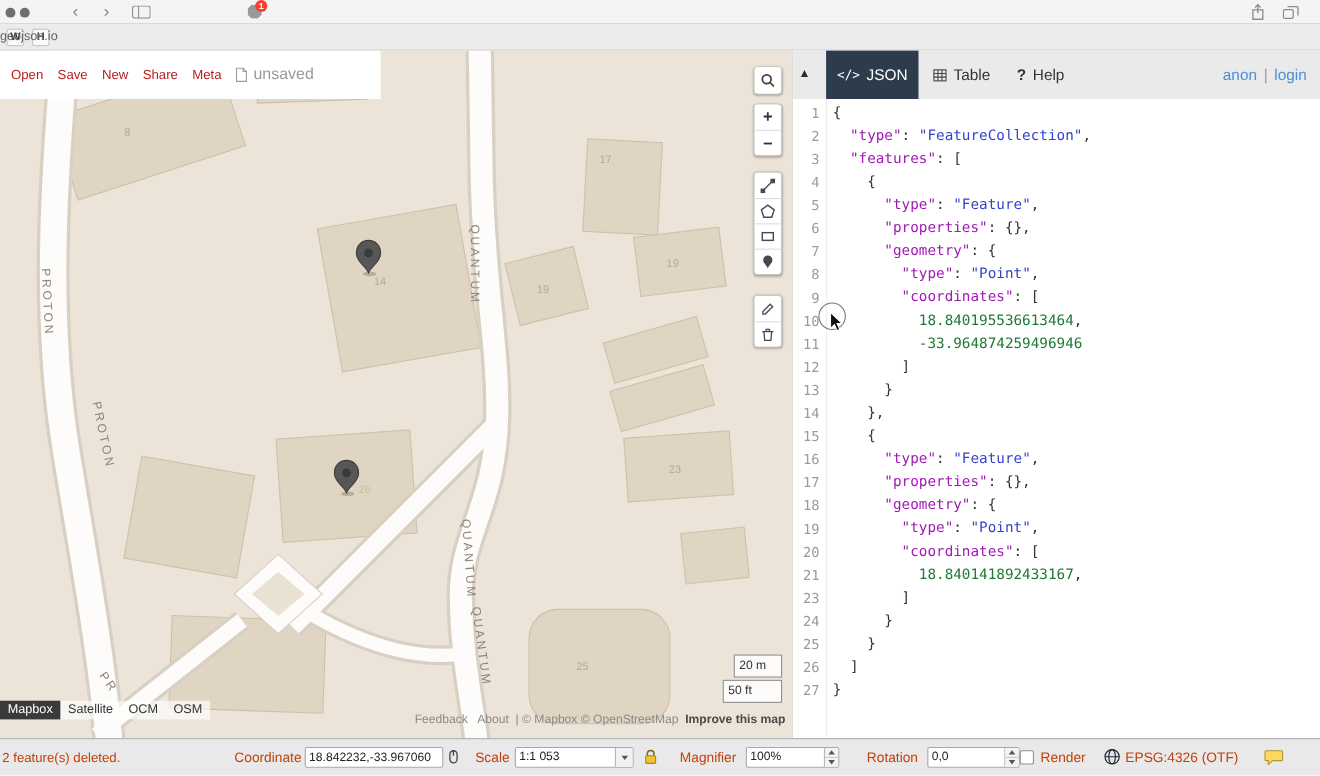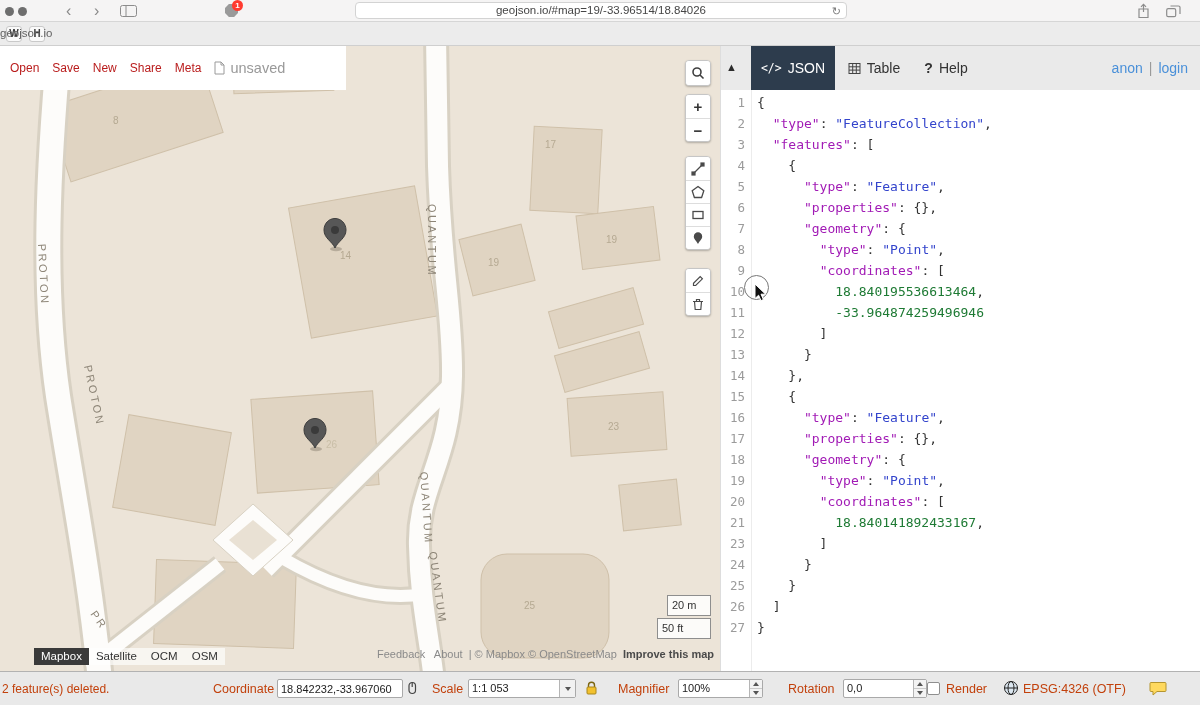--- a/index.html
+++ b/index.html
@@ -46,21 +46,21 @@
 
   
   .scalebox { position:absolute; background:rgba(255,255,255,.85); border:1px solid #8e8e8e; font-size:11px; color:#333; padding:1px 4px; height:21px; line-height:17px; }
 
   
   #attribution { position:absolute; right:6px; bottom:11px; font-size:11px; color:#8a8a8a; }
   #attribution .link { color:#8a8a8a; cursor:pointer; }
   #attribution .strong { color:#4a4a4a; font-weight:bold; cursor:pointer; }
 
   
-  #basemaps { position:absolute; left:0; bottom:6px; display:flex;padding-left:34px; }
+  #basemaps { position:absolute; left:0; bottom:17px; display:flex; }
   .bm-item { font-size:11.5px; color:#333; background:rgba(255,255,255,.65); padding:1px 7px; height:17px; line-height:15px; cursor:pointer; }
   .bm-item.active { background:#3a3a3a; color:#fff; }
 
   
   #panel { position:absolute; left:720px; top:0; width:480px; height:625px; background:#fff; border-left:1px solid #ddd; }
   #panel-tabs { position:absolute; left:0; top:0; right:0; height:44px; background:#eaeaea; display:flex; align-items:stretch; }
   #collapse-btn { position:absolute; left:5px; top:15px; font-size:11px; color:#2b2b2b; cursor:pointer; }
   .ptab { display:flex; align-items:center; justify-content:center; gap:6px; font-size:14px; color:#333; cursor:pointer; }
   #tab-json { margin-left:30px; width:84px; background:#2d3c4d; color:#fff; }
   #tab-json .code-ic { font-family:"DejaVu Sans Mono",monospace; font-size:11.5px; }
@@ -111,24 +111,20 @@
     <div class="win-dot" style="left:18px"></div>
     <span class="nav-chev" style="left:66px">‹</span>
     <span class="nav-chev" style="left:94px">›</span>
     <svg class="tb-icon" style="left:120px;top:5px" width="17" height="12">
       <rect x="0.5" y="0.5" width="16" height="11" rx="2" fill="none" stroke="#8c8c8c"></rect>
         <line x1="6" y1="0.5" x2="6" y2="11.5" stroke="#8c8c8c"></line>
     </svg>
     <div id="ext-wrap">
       <div id="ext-octagon"></div>
       <div id="ext-badge">1</div>
-    </div>
-    <div id="addressbar">
-      <span class="url">geojson.io/#map=19/-33.96514/18.84026</span>
-      <span id="reload">↻</span>
     </div>
     <svg class="tb-icon" style="left:1137px;top:3px" width="13" height="16" fill="none" stroke="#8c8c8c" stroke-width="1.2">
       <path d="M2,6 H11 V14.5 H2 Z"></path>
         <line x1="6.5" y1="1.5" x2="6.5" y2="9"></line>
         <path d="M4,3.8 L6.5,1.3 L9,3.8"></path>
     </svg>
     <svg class="tb-icon" style="left:1166px;top:5px" width="15" height="13" fill="none" stroke="#8c8c8c" stroke-width="1.2">
       <rect x="0.7" y="3.7" width="9" height="8" rx="1.5"></rect>
         <path d="M4.5,1 H12.5 A1.5,1.5 0 0 1 14,2.5 V9"></path>
     </svg>

